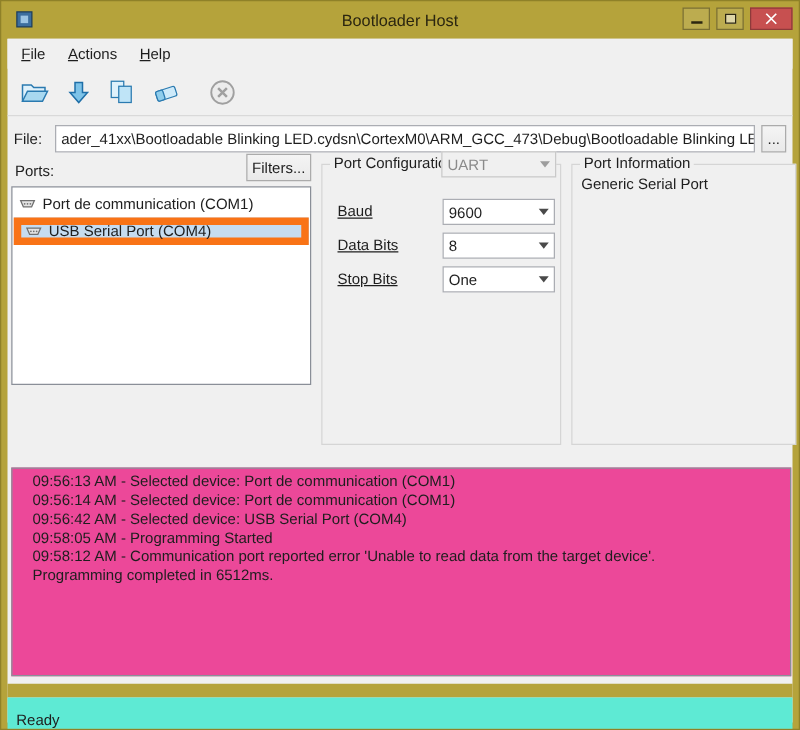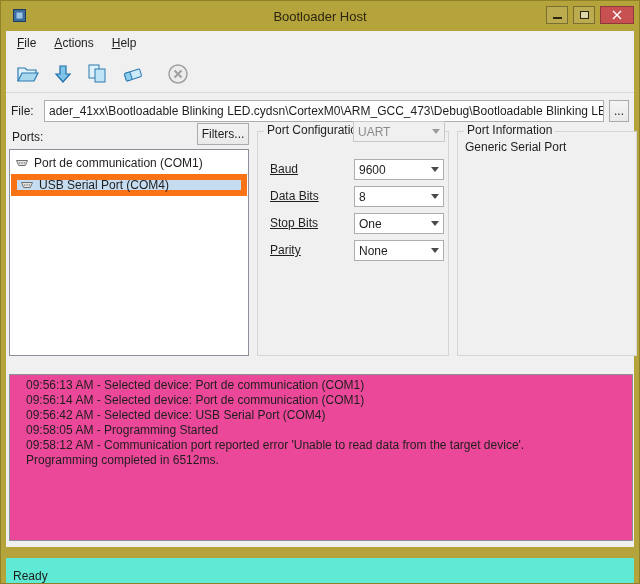--- a/index.html
+++ b/index.html
@@ -76,21 +76,21 @@
     background: linear-gradient(#f4f4f4, #e9e9e9);
     border:1px solid #ababab; font-size:12px; color:#1e1e1e;
     font-family:"Liberation Sans", sans-serif;
   }
   .browse-btn { width:20px; height:22px; line-height:18px; text-align:center; }
 
   .ports-label { position:absolute; left:6px; top:99px; }
   .filters-btn { position:absolute; left:191px; top:92px; width:52px; height:22px; }
 
   .ports-list {
-    position:absolute; left:3px; top:118px; width:240px; height:207px;
+    position:absolute; left:3px; top:118px; width:240px; height:159px;
     background:#fff; border:1px solid #8a8f98; padding:2px 1px;
   }
   .port-item {
     height:22px; display:flex; align-items:center; gap:5px; padding:0 3px;
     border:1px solid transparent;
   }
   .port-item.selected {
     background: var(--selection, #c6dcf0);
     border:6px solid #f97316;
   }
@@ -279,27 +279,20 @@
           <span class="combo-arrow"></span>
         </span>
       </div>
       <div class="cfg-row" style="top:81px">
         <span class="cfg-label">Stop Bits</span>
         <span class="combo cfg-combo">
           <span class="combo-val">One</span>
           <span class="combo-arrow"></span>
         </span>
       </div>
-      <div class="cfg-row" style="top:108px">
-        <span class="cfg-label">Parity</span>
-        <span class="combo cfg-combo">
-          <span class="combo-val">None</span>
-          <span class="combo-arrow"></span>
-        </span>
-      </div>
     </div>
 
     <div class="groupbox group-info">
       <span class="group-title">Port Information</span>
       <span class="info-text">Generic Serial Port</span>
     </div>
 
     <span class="log-label">Log:</span>
     <div class="log-box">
       <div class="log-line">09:56:13 AM - Selected device: Port de communication (COM1)</div>

